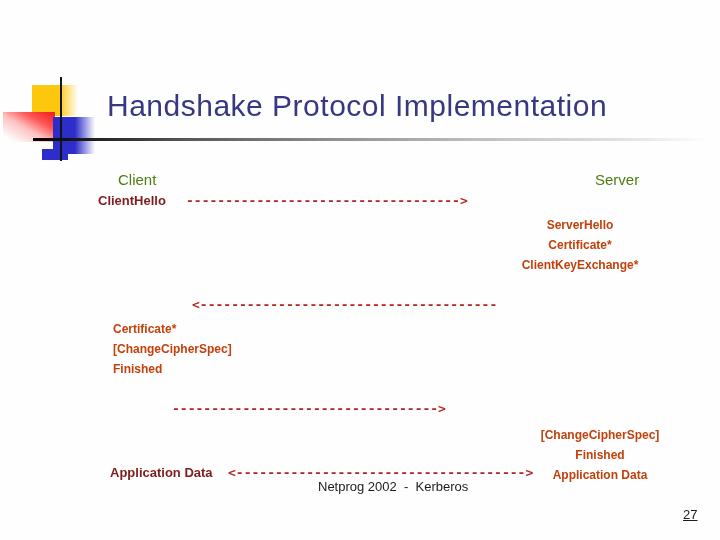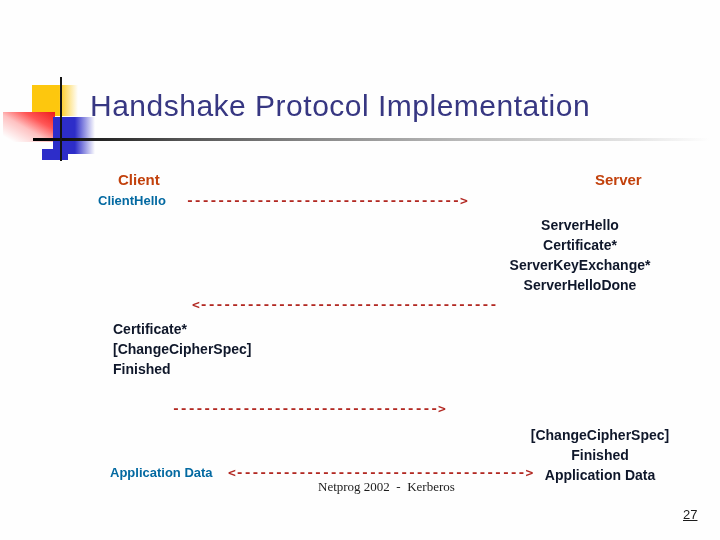--- a/index.html
+++ b/index.html
@@ -16,28 +16,28 @@
   .sq-red{left:3px;top:112px;width:52px;height:30px;
     background:linear-gradient(to bottom left,#ee1a1a 0%,#f55 30%,rgba(255,120,120,.45) 55%,rgba(255,255,255,0) 90%);z-index:2;}
   .sq-blue{left:53px;top:117px;width:42px;height:37px;
     background:linear-gradient(to right,#2d2dc9 0%,#2d2dc9 52%,rgba(45,45,201,0) 100%);z-index:3;}
   .sq-blue-notch{left:42px;top:149px;width:26px;height:11px;background:#2d2dc9;z-index:3;}
   .v-line{left:60px;top:77px;width:2px;height:84px;background:#141414;z-index:5;}
   .h-line{left:33px;top:138px;width:677px;height:3px;z-index:4;
     background:linear-gradient(to right,#000 0%,#1c1c1c 8%,#555 22%,#8a8a8a 42%,#bdbdbd 65%,#e3e3e3 88%,rgba(245,245,245,0) 100%);}
   
   .slide-title{
-    left:90px;top:88px;width:600px;
+    left:107px;top:88px;width:600px;
     font-size:30px;line-height:36px;letter-spacing:.5px;
     color:#373782;z-index:6;white-space:nowrap;
   }
   
-  .hdr{font-size:15px;font-weight:bold;color:#c2410c;line-height:20px;white-space:nowrap;}
-  .msg{font-size:13px;font-weight:bold;color:#0369a1;line-height:20px;white-space:nowrap;}
-  .block{font-size:14px;font-weight:bold;color:#0f172a;line-height:20px;}
+  .hdr{font-size:15px;font-weight:normal;color:#4d7c0f;line-height:20px;white-space:nowrap;}
+  .msg{font-size:13px;font-weight:bold;color:#7f1d1d;line-height:20px;white-space:nowrap;}
+  .block{font-size:12px;font-weight:bold;color:#c2410c;line-height:20px;}
   .block.center{text-align:center;}
   .arrow{
     font-family:"DejaVu Sans Mono", monospace;
     font-size:13px;font-weight:bold;color:#b22822;line-height:20px;white-space:pre;
   }
   
   .footer-text{font-size:13px;color:#1c1c1c;line-height:18px;white-space:pre;}
 </style>
 </head>
 <body>
@@ -53,35 +53,34 @@
 
 <div class="abs hdr" style="left:118px;top:170px;">Client</div>
 <div class="abs hdr" style="left:565px;top:170px;margin-left:30px;">Server</div>
 
 <div class="abs msg" style="left:98px;top:191px;">ClientHello</div>
 <div class="abs arrow" style="left:186px;top:191px;">-----------------------------------&gt;</div>
 
 <div class="abs block center" style="left:480px;top:215px;width:200px;">
   <div>ServerHello</div>
   <div>Certificate*</div>
-  <div>ServerKeyExchange*</div>
-  <div>ServerHelloDone</div>
+  <div>ClientKeyExchange*</div>
 </div>
 <div class="abs arrow" style="left:192px;top:295px;">&lt;--------------------------------------</div>
 
 <div class="abs block" style="left:113px;top:319px;">
   <div>Certificate*</div>
   <div>[ChangeCipherSpec]</div>
   <div>Finished</div>
 </div>
 <div class="abs arrow" style="left:172px;top:399px;">----------------------------------&gt;</div>
 
 <div class="abs block center" style="left:500px;top:425px;width:200px;">
   <div>[ChangeCipherSpec]</div>
   <div>Finished</div>
   <div>Application Data</div>
 </div>
 
 <div class="abs msg" style="left:110px;top:463px;">Application Data</div>
 <div class="abs arrow" style="left:228px;top:463px;">&lt;-------------------------------------&gt;</div>
 
-<div class="abs footer-text" style="left:318px;top:478px;font-family:Liberation Serif, serif;">Netprog 2002  -  Kerberos</div>
+<div class="abs footer-text" style="left:318px;top:478px;">Netprog 2002  -  Kerberos</div>
 <div class="abs footer-text" style="left:683px;top:506px;text-decoration:underline;">27</div>
 
 </body></html>

